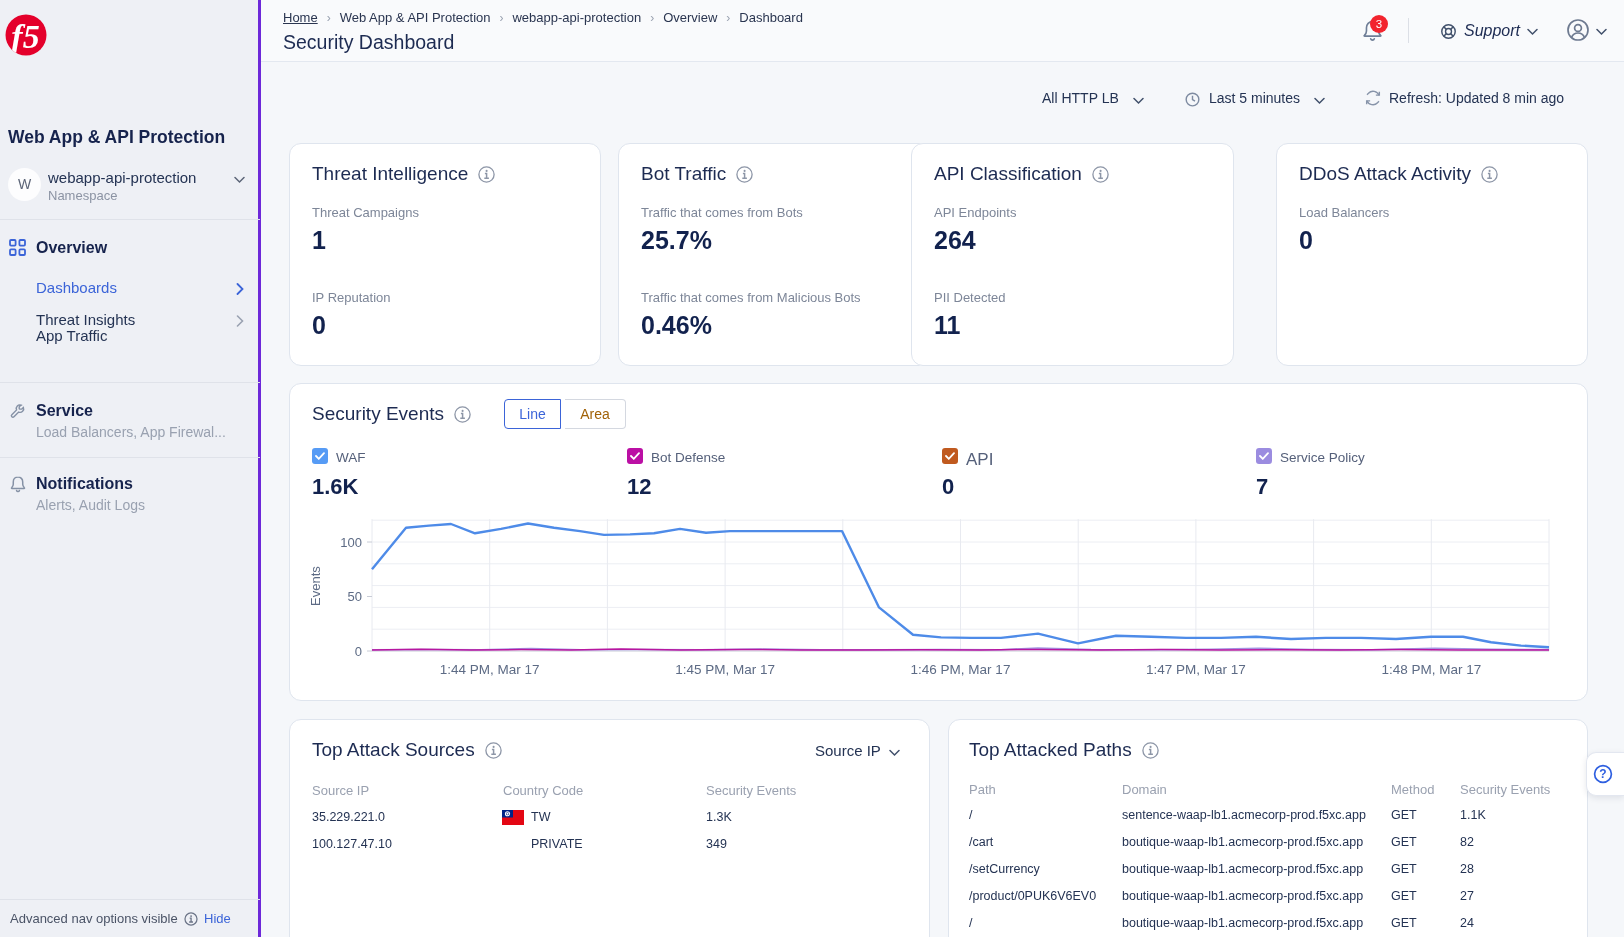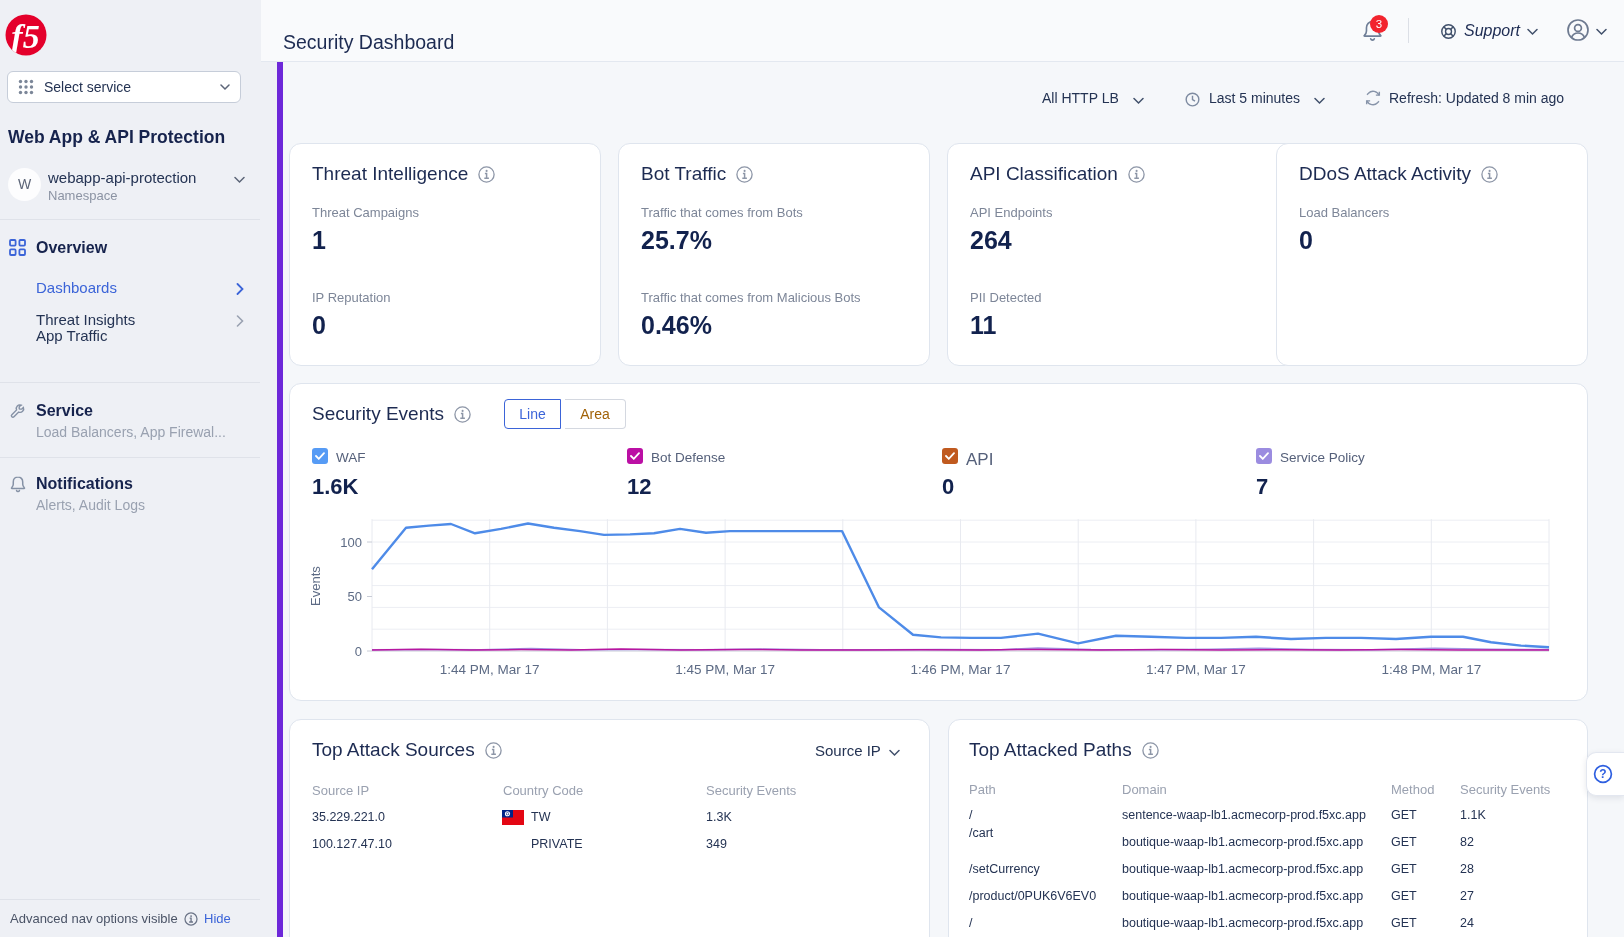--- a/index.html
+++ b/index.html
@@ -1,18 +1,18 @@
 <!DOCTYPE html>
 <html><head>
 <meta charset="utf-8">
 <style>
 * { margin:0; padding:0; box-sizing:border-box; }
 html,body { width:1624px; height:937px; overflow:hidden; font-family:"Liberation Sans", sans-serif; background:#f5f7fa; }
 
-.sidebar { position:absolute; left:0; top:0; width:283px; height:937px; background:#eef0f5; border-right:6px solid #6d28d9; }
+.sidebar { position:absolute; left:0; top:0; width:261px; height:937px; background:#eef0f5; border-right:3px solid #6d28d9; }
 .selsvc { position:absolute; left:7px; top:71px; width:234px; height:32px; background:#fff; border:1px solid #c6cdd9; border-radius:6px; display:flex; align-items:center; }
 .selsvc .grid9 { margin-left:10px; }
 .selsvc .t { margin-left:10px; font-size:14px; color:#243353; }
 .selsvc .chev { position:absolute; right:10px; top:12px; }
 .apptitle { position:absolute; left:8px; top:127px; font-size:17.5px; font-weight:bold; color:#16234d; }
 .nsrow { position:absolute; left:8px; top:168px; width:245px; }
 .nsavatar { position:absolute; left:0; top:0; width:33px; height:33px; border-radius:50%; background:#fdfdfe; text-align:center; line-height:33px; font-size:14px; color:#5c6578; }
 .nsname { position:absolute; left:40px; top:1px; font-size:15px; color:#243353; }
 .nssub { position:absolute; left:40px; top:20px; font-size:13px; color:#8b93a3; }
 .nschev { position:absolute; right:8px; top:8px; }
@@ -47,37 +47,20 @@
     <defs>
         <clipPath id="lc">
           <circle cx="21" cy="21" r="20.5"></circle>
         </clipPath>
       </defs>
     <circle cx="21" cy="21" r="20.5" fill="#e4002b"></circle>
     <g clip-path="url(#lc)">
         <text x="20.5" y="33.5" font-size="34" font-weight="bold" font-style="italic" font-family="Liberation Serif, serif" fill="#fff" text-anchor="middle">f5</text>
       </g>
   </svg>
-  <div class="selsvc">
-    <svg class="grid9" width="16" height="16" viewBox="0 0 16 16" fill="#7b8698">
-      <circle cx="2.5" cy="2.5" r="1.7"></circle>
-        <circle cx="8" cy="2.5" r="1.7"></circle>
-        <circle cx="13.5" cy="2.5" r="1.7"></circle>
-      <circle cx="2.5" cy="8" r="1.7"></circle>
-        <circle cx="8" cy="8" r="1.7"></circle>
-        <circle cx="13.5" cy="8" r="1.7"></circle>
-      <circle cx="2.5" cy="13.5" r="1.7"></circle>
-        <circle cx="8" cy="13.5" r="1.7"></circle>
-        <circle cx="13.5" cy="13.5" r="1.7"></circle>
-    </svg>
-    <span class="t">Select service</span>
-    <svg class="chev" width="10" height="7" viewBox="0 0 10 7">
-        <path d="M1 1l4 4 4-4" stroke="#5c6578" stroke-width="1.5" fill="none" stroke-linecap="round"></path>
-      </svg>
-  </div>
   <div class="apptitle">Web App &amp; API Protection</div>
   <div class="nsrow">
     <div class="nsavatar">W</div>
     <div class="nsname">webapp-api-protection</div>
     <div class="nssub">Namespace</div>
     <svg class="nschev" width="11" height="8" viewBox="0 0 11 8">
         <path d="M1 1.5l4.5 4.5L10 1.5" stroke="#5c6578" stroke-width="1.5" fill="none" stroke-linecap="round"></path>
       </svg>
   </div>
   <div class="sdiv" style="top:219px"></div>
@@ -115,20 +98,23 @@
     <svg style="position:absolute;left:184px;top:12px" width="14" height="14" viewBox="0 0 17 17">
         <circle cx="8.5" cy="8.5" r="7.3" fill="none" stroke="#6b7487" stroke-width="1.5"></circle>
         <circle cx="8.6" cy="4.9" r="1.1" fill="#6b7487"></circle>
         <path d="M6.9 7.4h1.7v5M6.3 12.15h4.6" stroke="#6b7487" stroke-width="1.6" fill="none"></path>
       </svg>
     <span style="position:absolute;left:204px;top:11px;color:#3b64d8">Hide</span>
   </div>
 </div>
 
 <div class="header">
+  <div class="crumbs">
+    <span style="text-decoration:underline">Home</span><span class="sep">›</span>Web App &amp; API Protection<span class="sep">›</span>webapp-api-protection<span class="sep">›</span>Overview<span class="sep">›</span>Dashboard
+  </div>
   <div class="pagetitle">Security Dashboard</div>
 
   <svg style="position:absolute;left:1100px;top:19px" width="23" height="23" viewBox="0 0 24 24" fill="none" stroke="#6f7e97" stroke-width="1.7" stroke-linecap="round" stroke-linejoin="round">
     <path d="M12 2.6c-3.7 0-6.3 2.9-6.3 6.6v3.2c0 2-.9 3.4-2.2 4.6-.5.4-.2.9.4.9h16.2c.6 0 .9-.5.4-.9-1.3-1.2-2.2-2.6-2.2-4.6V9.2c0-3.7-2.6-6.6-6.3-6.6z"></path>
     <path d="M10.1 20.7a2 2 0 0 0 3.8 0"></path>
   </svg>
   <div style="position:absolute;left:1109px;top:15px;width:18px;height:18px;border-radius:50%;background:#f2242e;color:#fff;font-size:11.5px;text-align:center;line-height:18px;">3</div>
   <div style="position:absolute;left:1147px;top:18px;width:1px;height:25px;background:#dcdfe6;"></div>
   <svg style="position:absolute;left:1179px;top:23px" width="17" height="17" viewBox="0 0 24 24" fill="none" stroke="#41506b" stroke-width="2">
     <circle cx="12" cy="12" r="9.5"></circle>
@@ -190,21 +176,21 @@
         <circle cx="8.5" cy="8.5" r="7.6" fill="none" stroke="#8d96a7" stroke-width="1.3"></circle>
         <circle cx="8.6" cy="4.9" r="1.05" fill="#8d96a7"></circle>
         <path d="M6.9 7.4h1.7v5M6.3 12.15h4.6" stroke="#8d96a7" stroke-width="1.5" fill="none"></path>
       </svg>
     </div>
   <div class="clabel" style="position:absolute;left:22px;top:61px;">Traffic that comes from Bots</div>
   <div class="cvalue" style="position:absolute;left:22px;top:82px;">25.7%</div>
   <div class="clabel" style="position:absolute;left:22px;top:146px;">Traffic that comes from Malicious Bots</div>
   <div class="cvalue" style="position:absolute;left:22px;top:167px;">0.46%</div>
 </div>
-<div class="card" style="left:947px;top:143px;width:366px;height:223px;">
+<div class="card" style="left:911px;top:143px;width:323px;height:223px;">
   <div class="trow">
       <span class="ctitle">API Classification</span>
   <svg style="margin-left:10px" width="17" height="17" viewBox="0 0 17 17">
         <circle cx="8.5" cy="8.5" r="7.6" fill="none" stroke="#8d96a7" stroke-width="1.3"></circle>
         <circle cx="8.6" cy="4.9" r="1.05" fill="#8d96a7"></circle>
         <path d="M6.9 7.4h1.7v5M6.3 12.15h4.6" stroke="#8d96a7" stroke-width="1.5" fill="none"></path>
       </svg>
     </div>
   <div class="clabel" style="position:absolute;left:22px;top:61px;">API Endpoints</div>
   <div class="cvalue" style="position:absolute;left:22px;top:82px;">264</div>
@@ -342,21 +328,21 @@
       </svg>
     </div>
   <div class="hcell" style="left:20px;top:62px;">Path</div>
   <div class="hcell" style="left:173px;top:62px;">Domain</div>
   <div class="hcell" style="left:442px;top:62px;">Method</div>
   <div class="hcell" style="left:511px;top:62px;">Security Events</div>
   <div class="cell" style="left:20px;top:88px;">/</div>
   <div class="cell" style="left:173px;top:88px;">sentence-waap-lb1.acmecorp-prod.f5xc.app</div>
   <div class="cell" style="left:442px;top:88px;">GET</div>
   <div class="cell" style="left:511px;top:88px;">1.1K</div>
-  <div class="cell" style="left:20px;top:106px;">/cart</div>
+  <div class="cell" style="left:20px;top:115px;">/cart</div>
   <div class="cell" style="left:173px;top:115px;">boutique-waap-lb1.acmecorp-prod.f5xc.app</div>
   <div class="cell" style="left:442px;top:115px;">GET</div>
   <div class="cell" style="left:511px;top:115px;">82</div>
   <div class="cell" style="left:20px;top:142px;">/setCurrency</div>
   <div class="cell" style="left:173px;top:142px;">boutique-waap-lb1.acmecorp-prod.f5xc.app</div>
   <div class="cell" style="left:442px;top:142px;">GET</div>
   <div class="cell" style="left:511px;top:142px;">28</div>
   <div class="cell" style="left:20px;top:169px;">/product/0PUK6V6EV0</div>
   <div class="cell" style="left:173px;top:169px;">boutique-waap-lb1.acmecorp-prod.f5xc.app</div>
   <div class="cell" style="left:442px;top:169px;">GET</div>

